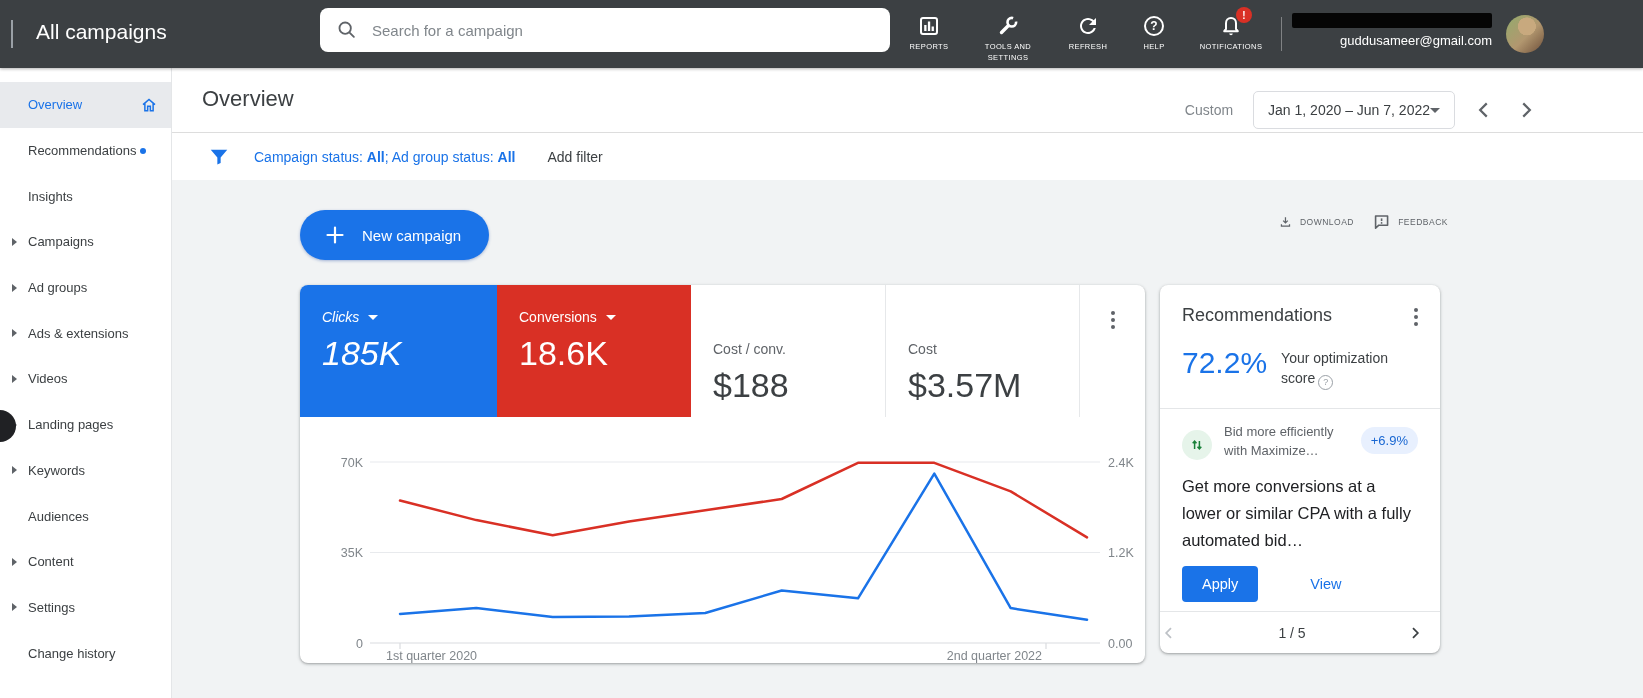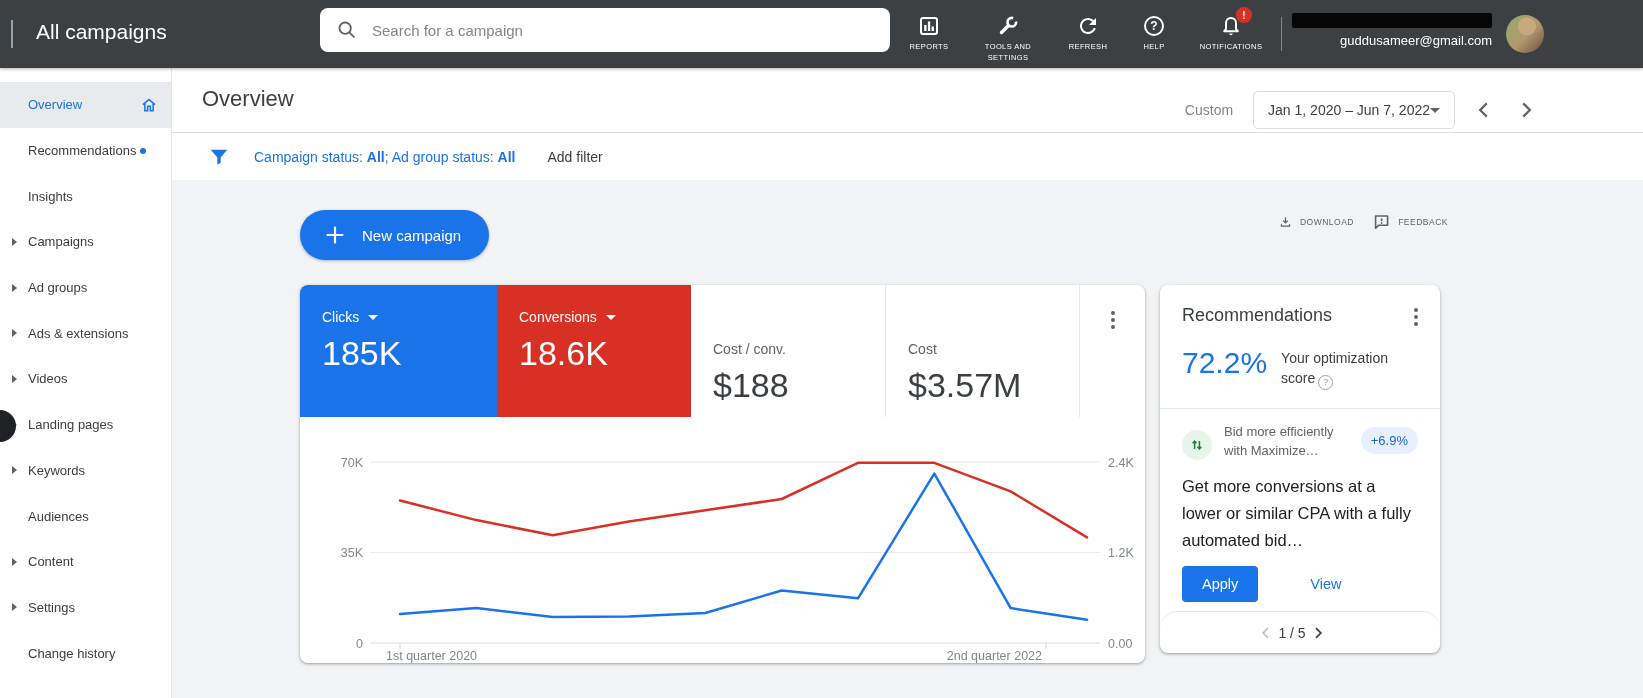--- a/index.html
+++ b/index.html
@@ -72,21 +72,21 @@
   .mini-action{display:flex;flex-direction:row;align-items:center;width:76px;color:#5f6368;
                font-size:8.5px;letter-spacing:.5px;gap:7px;cursor:pointer;}
 
   
   .chart-card{position:absolute;left:128px;top:105px;width:845px;height:378px;background:#fff;border-radius:8px;
               box-shadow:0 1px 2px rgba(60,64,67,.3),0 1px 3px 1px rgba(60,64,67,.15);overflow:hidden;}
   .tiles{display:flex;height:132px;}
   .tile{box-sizing:border-box;padding:24px 0 0 22px;cursor:pointer;}
   .tile .t-label{font-size:14px;display:flex;align-items:center;gap:9px;}
   .tile .t-value{font-size:34px;margin-top:9px;}
-  .tile.c1{width:197px;background:#1a73e8;color:#fff;}
+  .tile.c1{width:197px;background:#1a73e8;color:#fff;font-style:italic;}
   .tile.c2{width:194px;background:#d93025;color:#fff;}
   .tile.c3{width:194px;color:#3c4043;}
   .tile.c4{width:195px;color:#3c4043;border-left:1px solid #e6e8ea;border-right:1px solid #e6e8ea;}
   .tile.c3 .t-label,.tile.c4 .t-label{color:#5f6368;margin-top:32px;}
   .t-caret{width:0;height:0;border-left:5px solid transparent;border-right:5px solid transparent;
            border-top:5px solid #fff;}
   .card-kebab{position:absolute;right:30px;top:26px;cursor:pointer;}
   .chart-wrap{position:absolute;left:0;top:132px;}
 
   
@@ -105,21 +105,21 @@
   .bid-ic{width:30px;height:30px;border-radius:50%;background:#e6f4ea;flex:none;display:flex;
           align-items:center;justify-content:center;}
   .rec-item-title{font-size:13px;color:#5f6368;line-height:19px;margin-left:12px;width:118px;}
   .uplift{margin-left:auto;background:#e8f0fe;color:#1967d2;font-size:13px;font-weight:500;border-radius:15px;
           padding:6px 10px;align-self:center;}
   .rec-desc{font-size:16.5px;color:#202124;line-height:27px;margin-top:13px;}
   .rec-buttons{display:flex;align-items:center;margin-top:12px;gap:52px;}
   .apply-btn{background:#1a73e8;color:#fff;border-radius:4px;padding:10px 20px;font-size:14.5px;font-weight:500;cursor:pointer;}
   .view-link{color:#1a73e8;font-size:14.5px;font-weight:500;cursor:pointer;}
   .rec-footer{position:absolute;left:0;right:0;bottom:0;height:41px;border-top:1px solid #e4e6e8;
-              display:flex;align-items:center;justify-content:center;padding-right:16px;gap:3px;border-radius:18px;}
+              display:flex;align-items:center;justify-content:space-between;padding-right:16px;gap:3px;}
   .pag-text{font-size:14px;color:#3c4043;}
 </style>
 </head>
 <body>
 
 <div class="app-bar">
   <div class="app-accent"></div>
   <div class="app-title">All campaigns</div>
 
   <div class="search-box">

